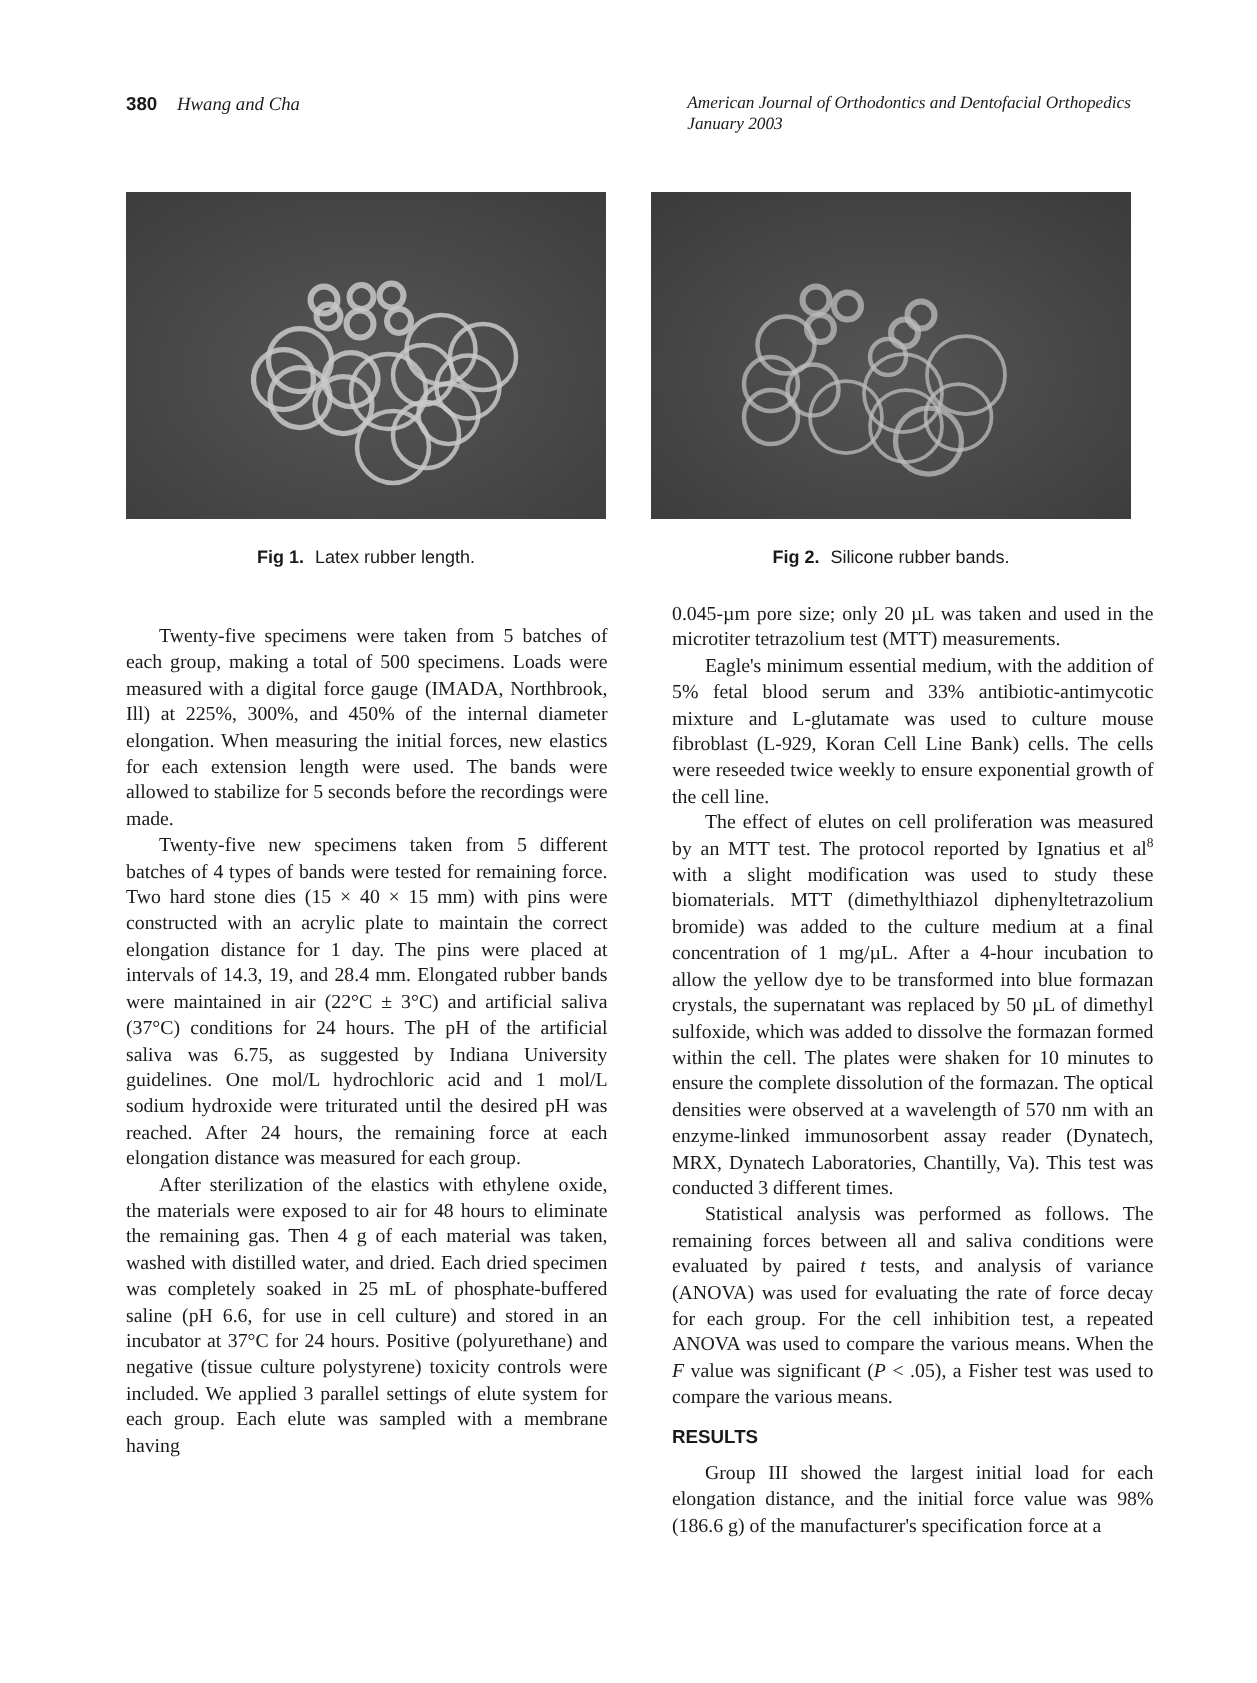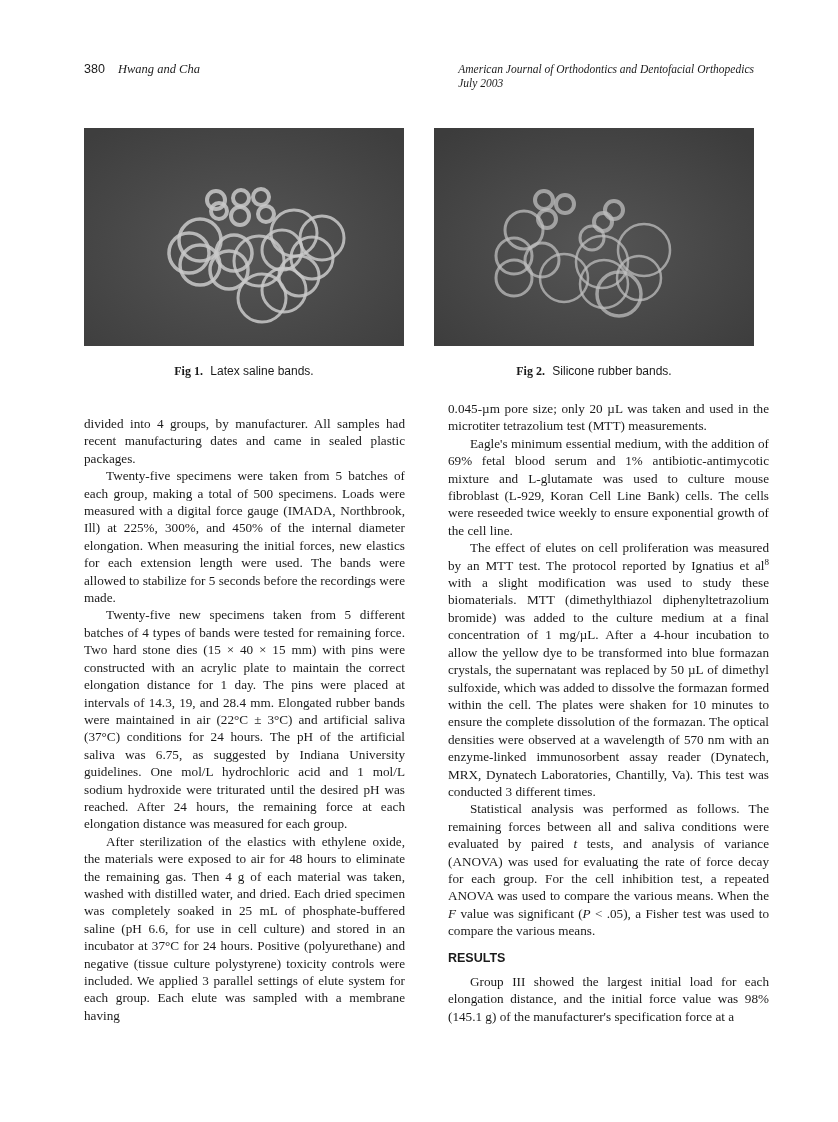--- a/index.html
+++ b/index.html
@@ -1,47 +1,47 @@
 <!DOCTYPE html>
 <html><head>
 <meta charset="utf-8">
 <style>
   html, body { margin: 0; padding: 0; background: #ffffff; }
   body { width: 838px; height: 1122px; position: relative; overflow: hidden; color: #1a1a1a; }
 
   .running-head { position: absolute; top: 62px; left: 84px; right: 84px; height: 36px; }
-  .page-number { position: absolute; left: 0; top: 0; font-family: "Liberation Sans", sans-serif; font-weight: normal; font-size: 12.5px; }
+  .page-number { position: absolute; left: 0; top: 0; font-family: "Liberation Sans", sans-serif; font-weight: bold; font-size: 12.5px; }
   .authors { position: absolute; left: 34px; top: 0; font-family: "Liberation Serif", serif; font-style: italic; font-size: 12.5px; }
   .journal { position: absolute; right: 0; top: 0; font-family: "Liberation Serif", serif; font-style: italic; font-size: 11.5px; line-height: 14px; }
 
   .figure { position: absolute; top: 128px; width: 320px; }
   .figure.fig1 { left: 84px; }
   .figure.fig2 { left: 434px; }
   .photo { width: 320px; height: 218px; background: #4a4a4a; position: relative; overflow: hidden; }
   .photo svg { position: absolute; left: 0; top: 0; }
   .caption { margin-top: 18px; text-align: center; font-family: "Liberation Sans", sans-serif; font-size: 12px; }
-  .caption .fig-label { font-weight: bold; margin-right: 4px; font-family: Liberation Serif, serif; }
+  .caption .fig-label { font-weight: bold; margin-right: 4px; }
 
   .column { position: absolute; top: 400px; width: 321px; font-family: "Liberation Serif", serif; font-size: 13.2px; line-height: 17.4px; text-align: justify; }
   .column.left { left: 84px; top: 415px; }
   .column.right { left: 448px; }
   .column p { margin: 0; }
   .column p.indent { text-indent: 22px; }
   .section-heading { font-family: "Liberation Sans", sans-serif; font-weight: bold; font-size: 12.5px; margin: 10px 0 6px 0; text-align: left; }
   sup { font-size: 9px; line-height: 0; }
 </style>
 </head>
 <body>
 
 <div class="running-head">
   <span class="page-number">380</span>
   <span class="authors">Hwang and Cha</span>
   <div class="journal">
     <div>American Journal of Orthodontics and Dentofacial Orthopedics</div>
-    <div>July 2003</div>
+    <div>January 2003</div>
   </div>
 </div>
 
 <div class="figure fig1">
   <div class="photo" title="Grayscale photo of translucent latex rubber bands on a dark background">
     <svg width="320" height="218" viewBox="0 0 320 218">
       <defs>
         <radialGradient id="bg1" cx="50%" cy="55%" r="70%">
           <stop offset="0%" stop-color="#565656"></stop>
             <stop offset="100%" stop-color="#3e3e3e"></stop>
@@ -66,21 +66,21 @@
         <circle cx="238" cy="110" r="22" stroke-width="3"></circle>
         <circle cx="228" cy="130" r="21" stroke-width="3"></circle>
         <circle cx="215" cy="148" r="20" stroke-width="3"></circle>
         <circle cx="200" cy="162" r="22" stroke-width="3"></circle>
         <circle cx="178" cy="170" r="24" stroke-width="3"></circle>
       </g>
     </svg>
   </div>
   <div class="caption">
     <span class="fig-label">Fig 1.</span>
-    <span>Latex saline bands.</span>
+    <span>Latex rubber length.</span>
   </div>
 </div>
 
 <div class="figure fig2">
   <div class="photo" title="Grayscale photo of translucent silicone rubber bands on a dark background">
     <svg width="320" height="218" viewBox="0 0 320 218">
       <defs>
         <radialGradient id="bg2" cx="50%" cy="55%" r="70%">
           <stop offset="0%" stop-color="#555555"></stop>
             <stop offset="100%" stop-color="#3c3c3c"></stop>
@@ -107,26 +107,25 @@
       </g>
     </svg>
   </div>
   <div class="caption">
     <span class="fig-label">Fig 2.</span>
     <span>Silicone rubber bands.</span>
   </div>
 </div>
 
 <div class="column left">
-  <p>divided into 4 groups, by manufacturer. All samples had recent manufacturing dates and came in sealed plastic packages.</p>
   <p class="indent">Twenty-five specimens were taken from 5 batches of each group, making a total of 500 specimens. Loads were measured with a digital force gauge (IMADA, Northbrook, Ill) at 225%, 300%, and 450% of the internal diameter elongation. When measuring the initial forces, new elastics for each extension length were used. The bands were allowed to stabilize for 5 seconds before the recordings were made.</p>
   <p class="indent">Twenty-five new specimens taken from 5 different batches of 4 types of bands were tested for remaining force. Two hard stone dies (15 × 40 × 15 mm) with pins were constructed with an acrylic plate to maintain the correct elongation distance for 1 day. The pins were placed at intervals of 14.3, 19, and 28.4 mm. Elongated rubber bands were maintained in air (22°C ± 3°C) and artificial saliva (37°C) conditions for 24 hours. The pH of the artificial saliva was 6.75, as suggested by Indiana University guidelines. One mol/L hydrochloric acid and 1 mol/L sodium hydroxide were triturated until the desired pH was reached. After 24 hours, the remaining force at each elongation distance was measured for each group.</p>
   <p class="indent">After sterilization of the elastics with ethylene oxide, the materials were exposed to air for 48 hours to eliminate the remaining gas. Then 4 g of each material was taken, washed with distilled water, and dried. Each dried specimen was completely soaked in 25 mL of phosphate-buffered saline (pH 6.6, for use in cell culture) and stored in an incubator at 37°C for 24 hours. Positive (polyurethane) and negative (tissue culture polystyrene) toxicity controls were included. We applied 3 parallel settings of elute system for each group. Each elute was sampled with a membrane having</p>
 </div>
 
 <div class="column right">
   <p>0.045-µm pore size; only 20 µL was taken and used in the microtiter tetrazolium test (MTT) measurements.</p>
-  <p class="indent">Eagle's minimum essential medium, with the addition of 69% fetal blood serum and 1% antibiotic-antimycotic mixture and L-glutamate was used to culture mouse fibroblast (L-929, Koran Cell Line Bank) cells. The cells were reseeded twice weekly to ensure exponential growth of the cell line.</p>
+  <p class="indent">Eagle's minimum essential medium, with the addition of 5% fetal blood serum and 33% antibiotic-antimycotic mixture and L-glutamate was used to culture mouse fibroblast (L-929, Koran Cell Line Bank) cells. The cells were reseeded twice weekly to ensure exponential growth of the cell line.</p>
   <p class="indent"><span>The effect of elutes on cell proliferation was measured by an MTT test. The protocol reported by Ignatius et al</span><sup>8</sup><span> with a slight modification was used to study these biomaterials. MTT (dimethylthiazol diphenyltetrazolium bromide) was added to the culture medium at a final concentration of 1 mg/µL. After a 4-hour incubation to allow the yellow dye to be transformed into blue formazan crystals, the supernatant was replaced by 50 µL of dimethyl sulfoxide, which was added to dissolve the formazan formed within the cell. The plates were shaken for 10 minutes to ensure the complete dissolution of the formazan. The optical densities were observed at a wavelength of 570 nm with an enzyme-linked immunosorbent assay reader (Dynatech, MRX, Dynatech Laboratories, Chantilly, Va). This test was conducted 3 different times.</span></p>
   <p class="indent"><span>Statistical analysis was performed as follows. The remaining forces between all and saliva conditions were evaluated by paired </span><i>t</i><span> tests, and analysis of variance (ANOVA) was used for evaluating the rate of force decay for each group. For the cell inhibition test, a repeated ANOVA was used to compare the various means. When the </span><i>F</i><span> value was significant (</span><i>P</i><span> &lt; .05), a Fisher test was used to compare the various means.</span></p>
   <div class="section-heading">RESULTS</div>
-  <p class="indent">Group III showed the largest initial load for each elongation distance, and the initial force value was 98% (145.1 g) of the manufacturer's specification force at a</p>
+  <p class="indent">Group III showed the largest initial load for each elongation distance, and the initial force value was 98% (186.6 g) of the manufacturer's specification force at a</p>
 </div>
 
 </body></html>

